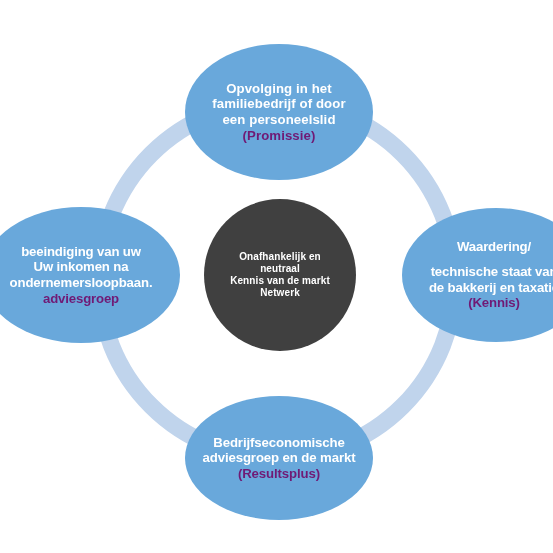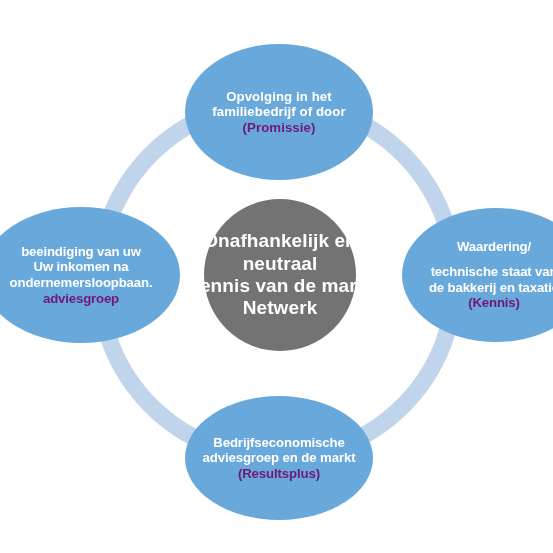--- a/index.html
+++ b/index.html
@@ -47,22 +47,22 @@
     line-height: 1.18;
     letter-spacing: 0.1px;
   }
 
   .node.satellite {
     background: #69a8db;
     font-size: 13.2px;
   }
 
   .node.hub {
-    background: #737373;
-    font-size: 19px;
+    background: #404040;
+    font-size: 10px;
   }
 
   
   #node-top {
     left: 185px;
     top: 44px;
     width: 188px;
     height: 136px;
     padding: 0 18px;
   }
@@ -131,20 +131,21 @@
 
 <div id="diagram">
 
   <svg class="ring-layer" viewBox="0 0 553 553" width="553" height="553" aria-hidden="true">
     <circle cx="277" cy="280" r="178" fill="none" stroke="#c0d4ec" stroke-width="17"></circle>
   </svg>
 
   <div class="node satellite" id="node-top">
     <span class="line">Opvolging in het</span>
     <span class="line">familiebedrijf of door</span>
+    <span class="line">een personeelslid</span>
     <span class="line red">(Promissie)</span>
   </div>
 
   <div class="node satellite" id="node-left">
     <span class="line">beeindiging van uw</span>
     <span class="line">Uw inkomen na</span>
     <span class="line">ondernemersloopbaan.</span>
     <span class="line red">adviesgroep</span>
   </div>
 

